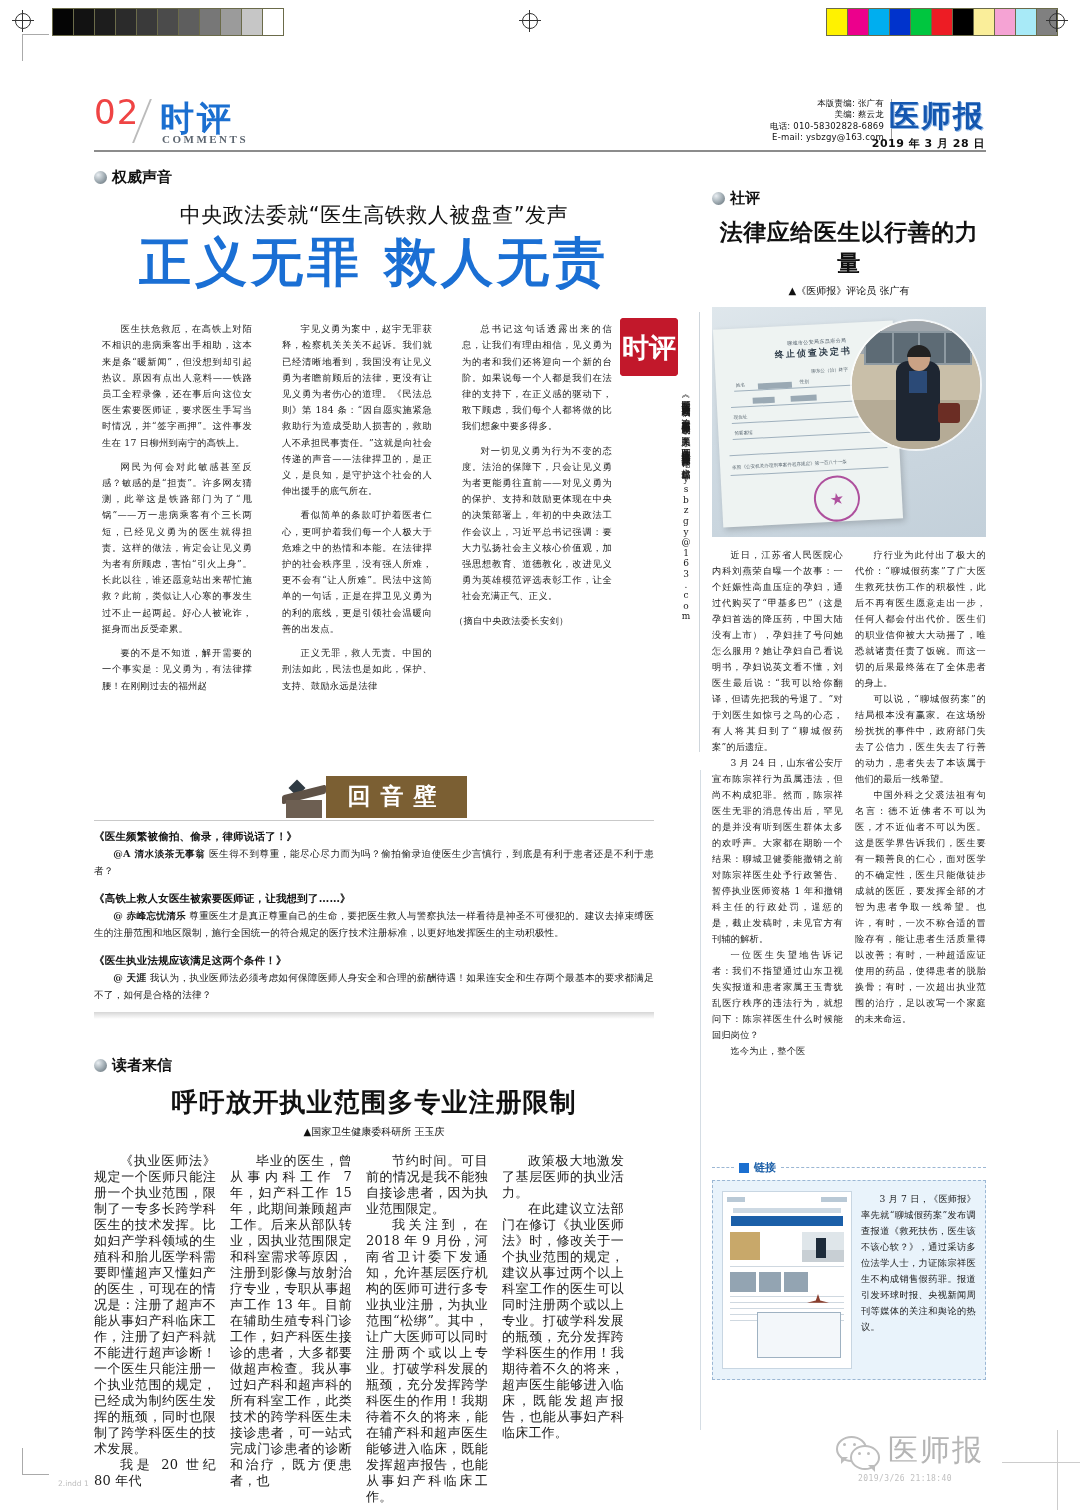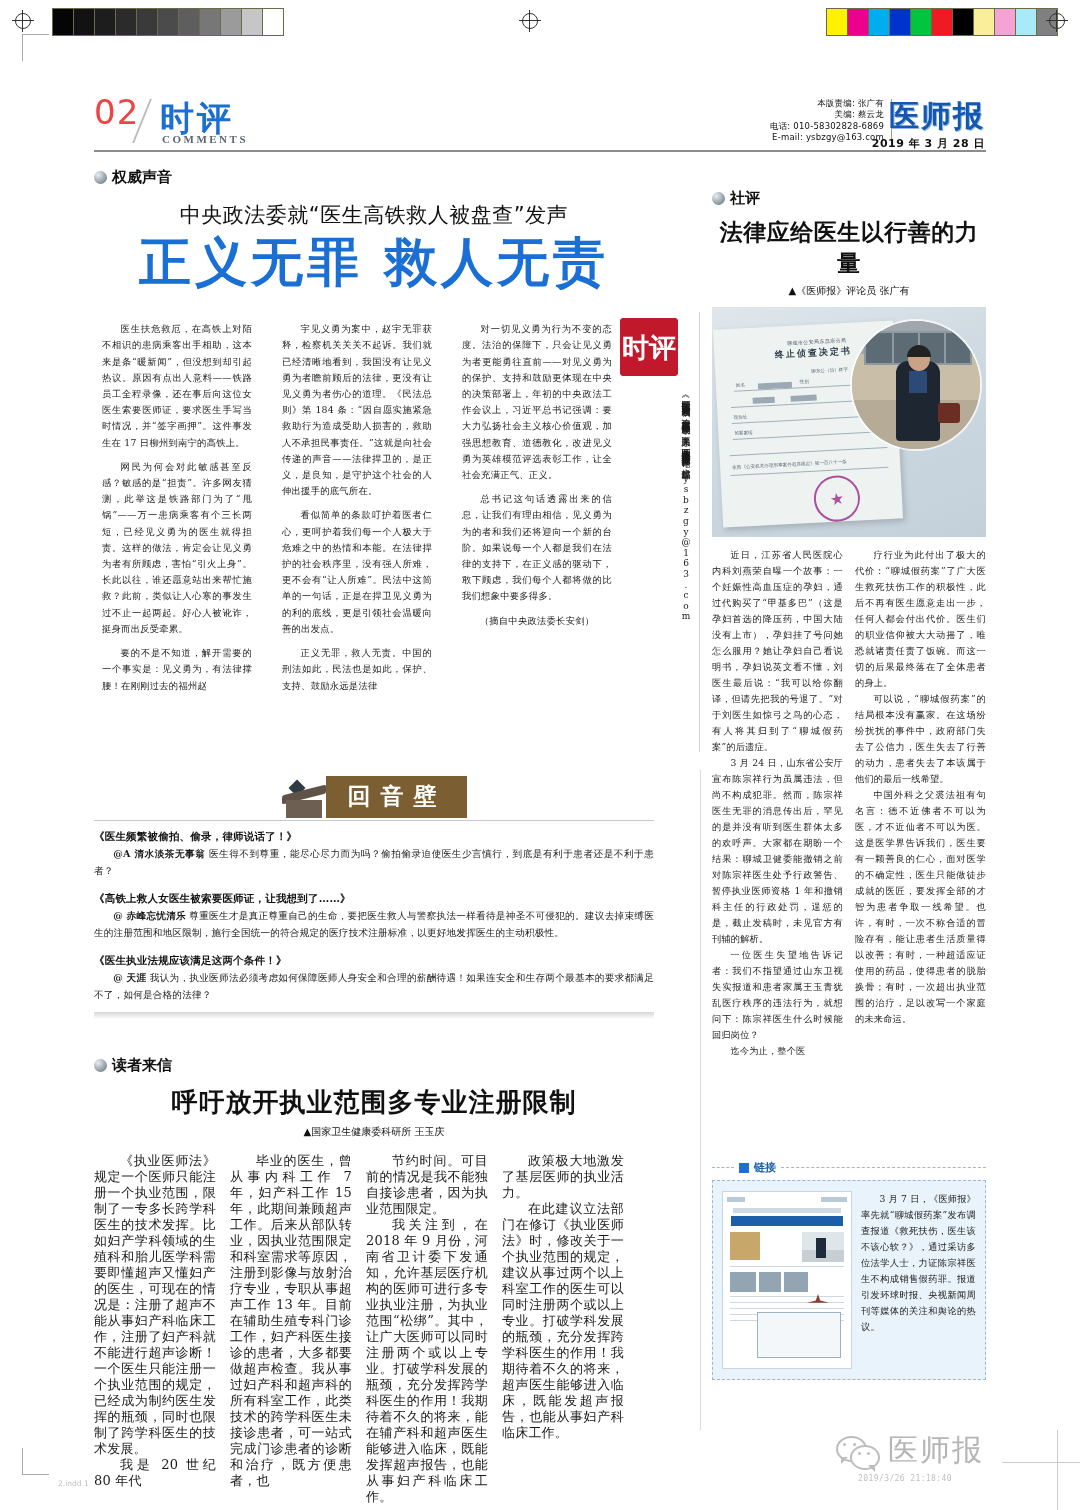--- a/index.html
+++ b/index.html
@@ -58,21 +58,21 @@
   .main-col{position:absolute;left:94px;top:168px;width:560px;}
   .art-title-sub{text-align:center;font-size:21px;color:#111;margin-top:14px;letter-spacing:.5px;
     font-family:"DejaVu Sans",sans-serif;}
   .art-title-main{text-align:center;font-size:52px;font-weight:700;color:#1a6fd4;letter-spacing:4px;
     margin-top:4px;line-height:1.12;font-family:"DejaVu Sans",sans-serif;}
 
   .cols3{display:flex;gap:14px;margin-top:22px;}
   .bodycol{width:166px;font-size:9.3px;line-height:16.2px;text-align:justify;
     font-family:"DejaVu Serif","Liberation Serif",serif;color:#1a1a1a;letter-spacing:.25px;}
   .bodycol p{margin:8px;text-indent:2em;}
-  .src-line{text-align:center;margin-top:4px;font-size:9.3px;
+  .src-line{text-align:left;margin-top:4px;font-size:9.3px;
     font-family:"DejaVu Serif",serif;}
 
   
   .seal-wrap{position:absolute;left:620px;top:318px;width:62px;}
   .seal{width:58px;height:58px;background:#c2182b;border-radius:4px;position:relative;
     box-shadow:inset 0 0 0 3px #c2182b;}
   .seal span{position:absolute;inset:0;display:flex;align-items:center;justify-content:center;
     color:#fff;font-size:27px;font-weight:700;letter-spacing:0;line-height:1;
     font-family:"DejaVu Serif",serif;}
   .vert-blurb{position:absolute;left:602px;top:392px;height:360px;width:92px;
@@ -277,22 +277,22 @@
         <p>医生扶危救厄，在高铁上对陌不相识的患病乘客出手相助，这本来是条“暖新闻”，但没想到却引起热议。原因有点出人意料——铁路员工全程录像，还在事后向这位女医生索要医师证，要求医生手写当时情况，并“签字画押”。这件事发生在 17 日柳州到南宁的高铁上。</p>
         <p>网民为何会对此敏感甚至反感？敏感的是“担责”。许多网友猜测，此举这是铁路部门为了“甩锅”——万一患病乘客有个三长两短，已经见义勇为的医生就得担责。这样的做法，肯定会让见义勇为者有所顾虑，害怕“引火上身”。长此以往，谁还愿意站出来帮忙施救？此前，类似让人心寒的事发生过不止一起两起。好心人被讹诈，挺身而出反受牵累。</p>
         <p>要的不是不知道，解开需要的一个事实是：见义勇为，有法律撑腰！在刚刚过去的福州赵</p>
       </div>
       <div class="bodycol">
         <p>宇见义勇为案中，赵宇无罪获释，检察机关关关不起诉。我们就已经清晰地看到，我国没有让见义勇为者瞻前顾后的法律，更没有让见义勇为者伤心的道理。《民法总则》第 184 条：“因自愿实施紧急救助行为造成受助人损害的，救助人不承担民事责任。”这就是向社会传递的声音——法律捍卫的，是正义，是良知，是守护这个社会的人伸出援手的底气所在。</p>
         <p>看似简单的条款叮护着医者仁心，更呵护着我们每一个人极大于危难之中的热情和本能。在法律捍护的社会秩序里，没有强人所难，更不会有“让人所难”。民法中这简单的一句话，正是在捍卫见义勇为的利的底线，更是引领社会温暖向善的出发点。</p>
         <p>正义无罪，救人无责。中国的刑法如此，民法也是如此，保护、支持、鼓励永远是法律</p>
       </div>
       <div class="bodycol">
+        <p>总书记这句话透露出来的信息，让我们有理由相信，见义勇为为的者和我们还将迎向一个新的台阶。如果说每一个人都是我们在法律的支持下，在正义感的驱动下，敢下顾虑，我们每个人都将做的比我们想象中要多得多。</p>
         <p>对一切见义勇为行为不变的态度。法治的保障下，只会让见义勇为者更能勇往直前——对见义勇为的保护、支持和鼓励更体现在中央的决策部署上，年初的中央政法工作会议上，习近平总书记强调：要大力弘扬社会主义核心价值观，加强思想教育、道德教化，改进见义勇为英雄模范评选表彰工作，让全社会充满正气、正义。</p>
-        <p>总书记这句话透露出来的信息，让我们有理由相信，见义勇为为的者和我们还将迎向一个新的台阶。如果说每一个人都是我们在法律的支持下，在正义感的驱动下，敢下顾虑，我们每个人都将做的比我们想象中要多得多。</p>
         <div class="src-line">（摘自中央政法委长安剑）</div>
       </div>
     </div>
   </div>
 
   <div class="seal-wrap">
     <div class="seal">
       <span>时评</span>
     </div>
   </div>

